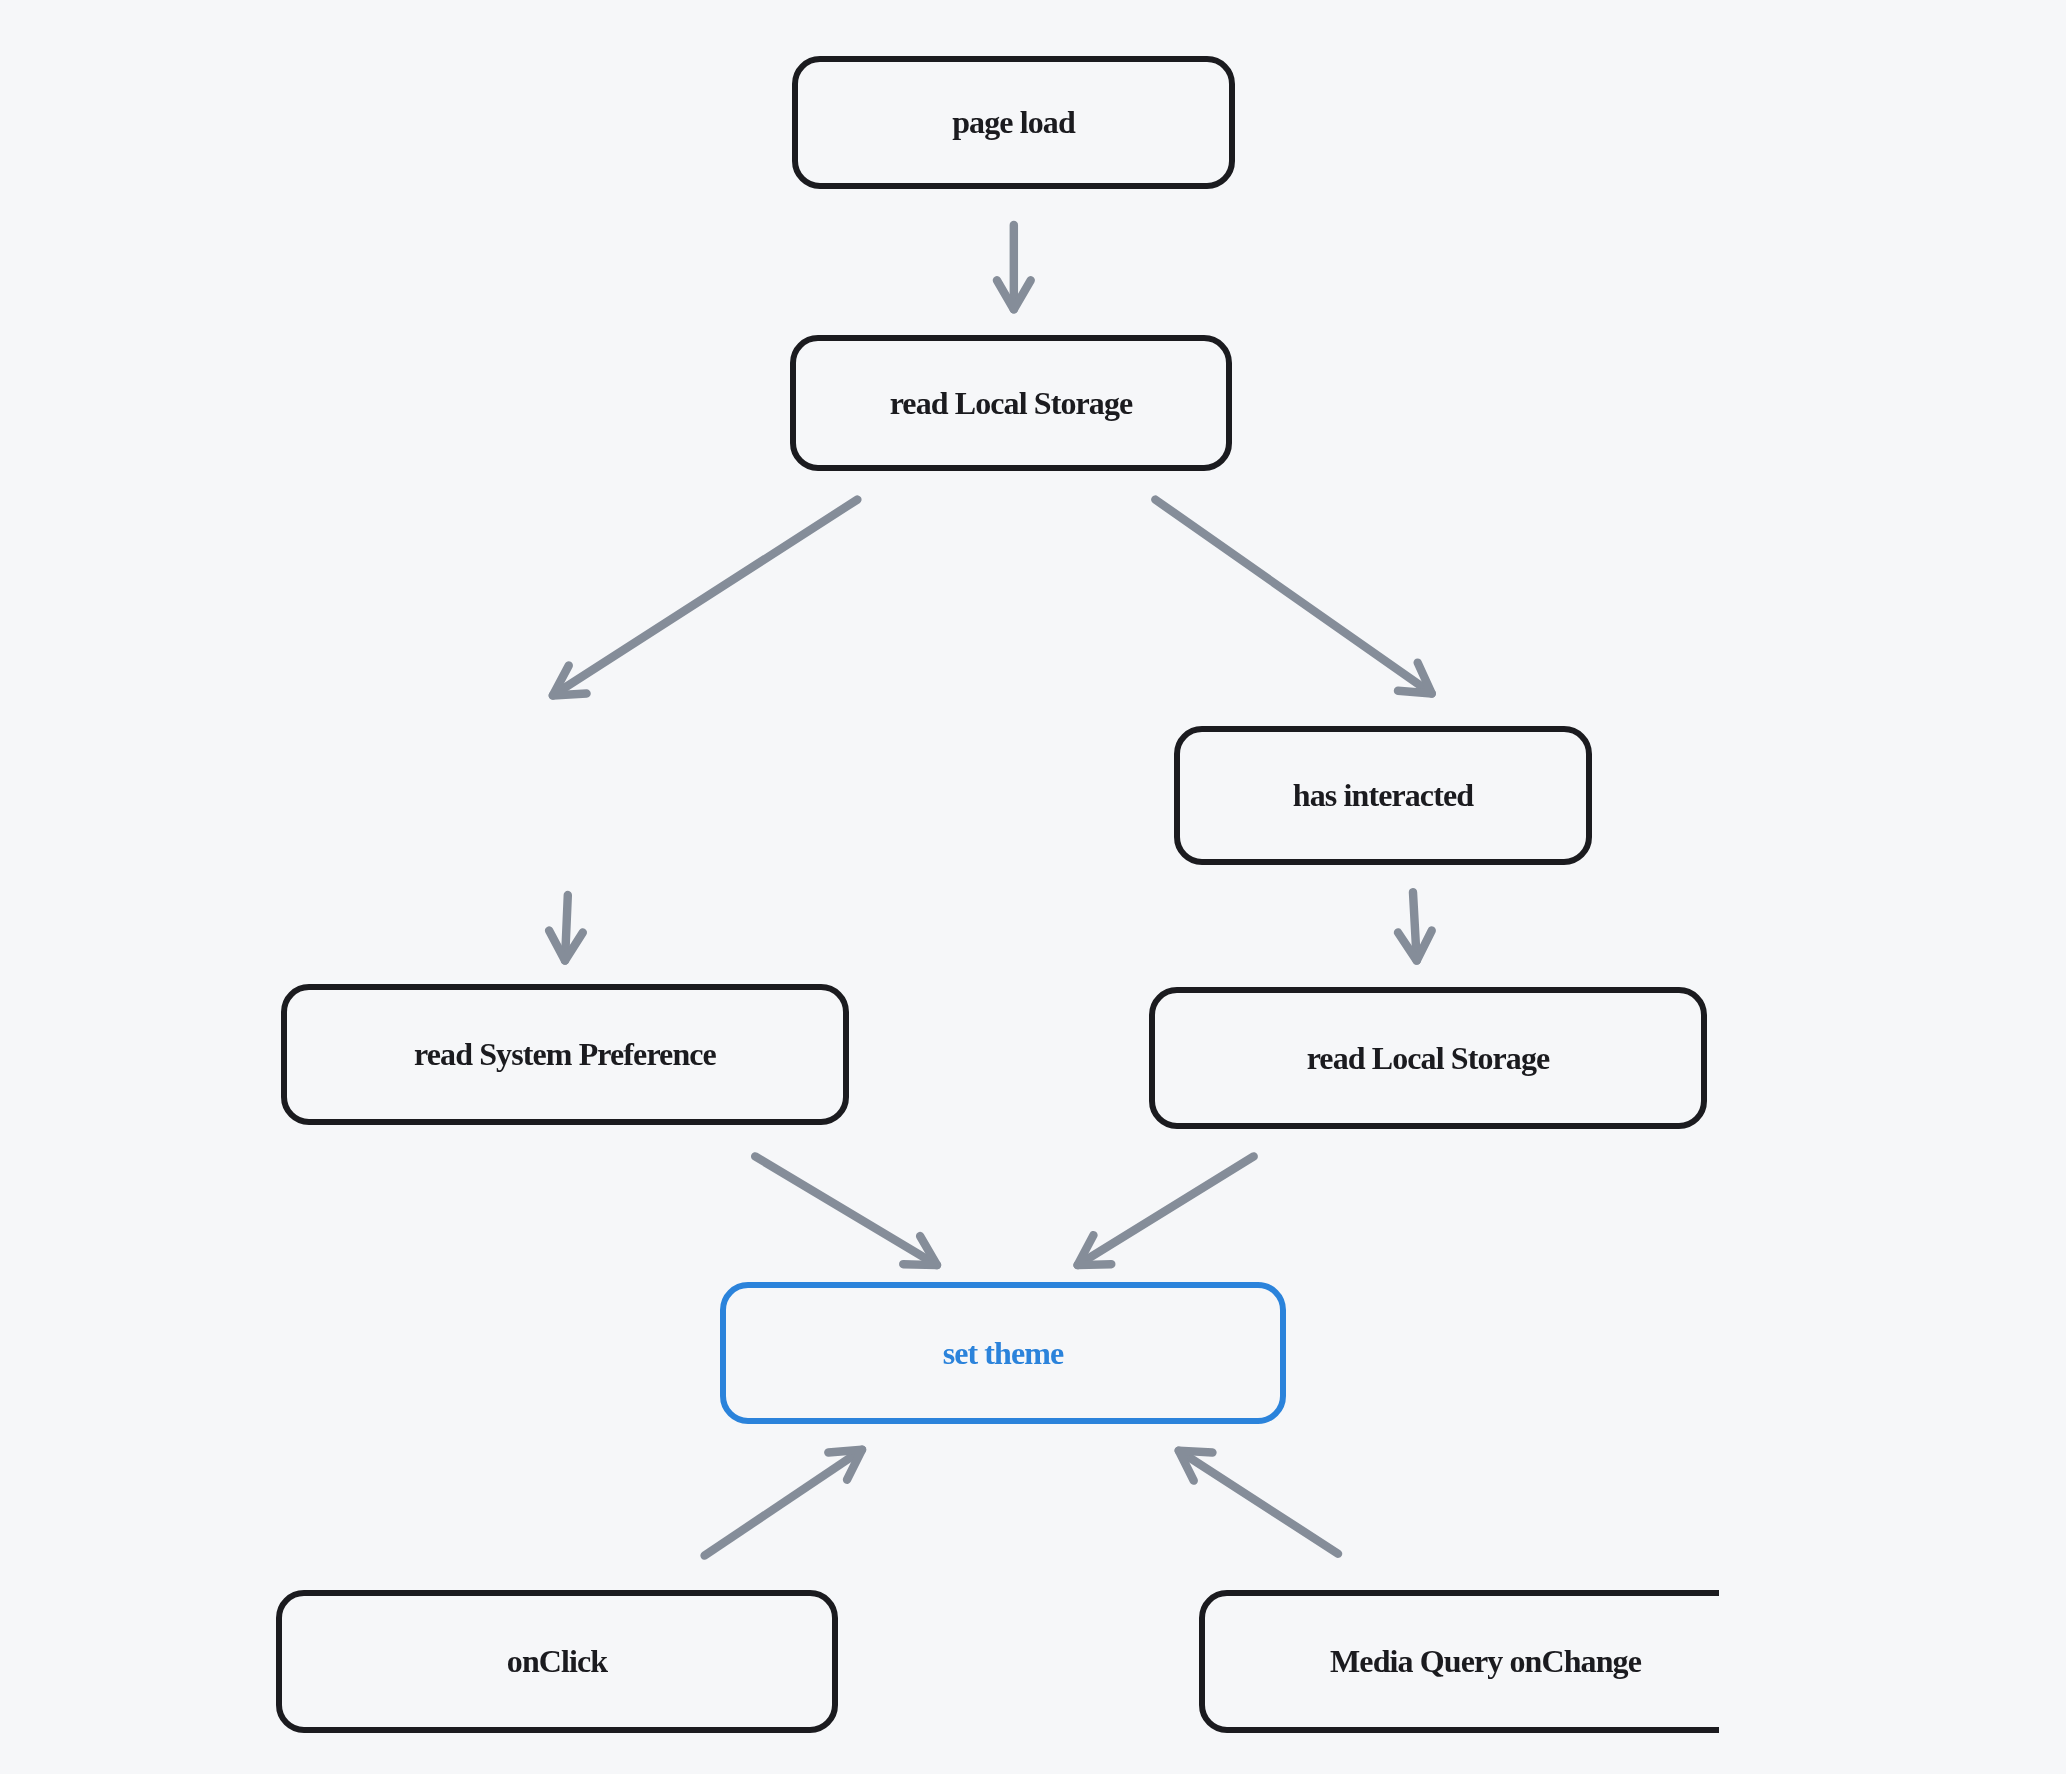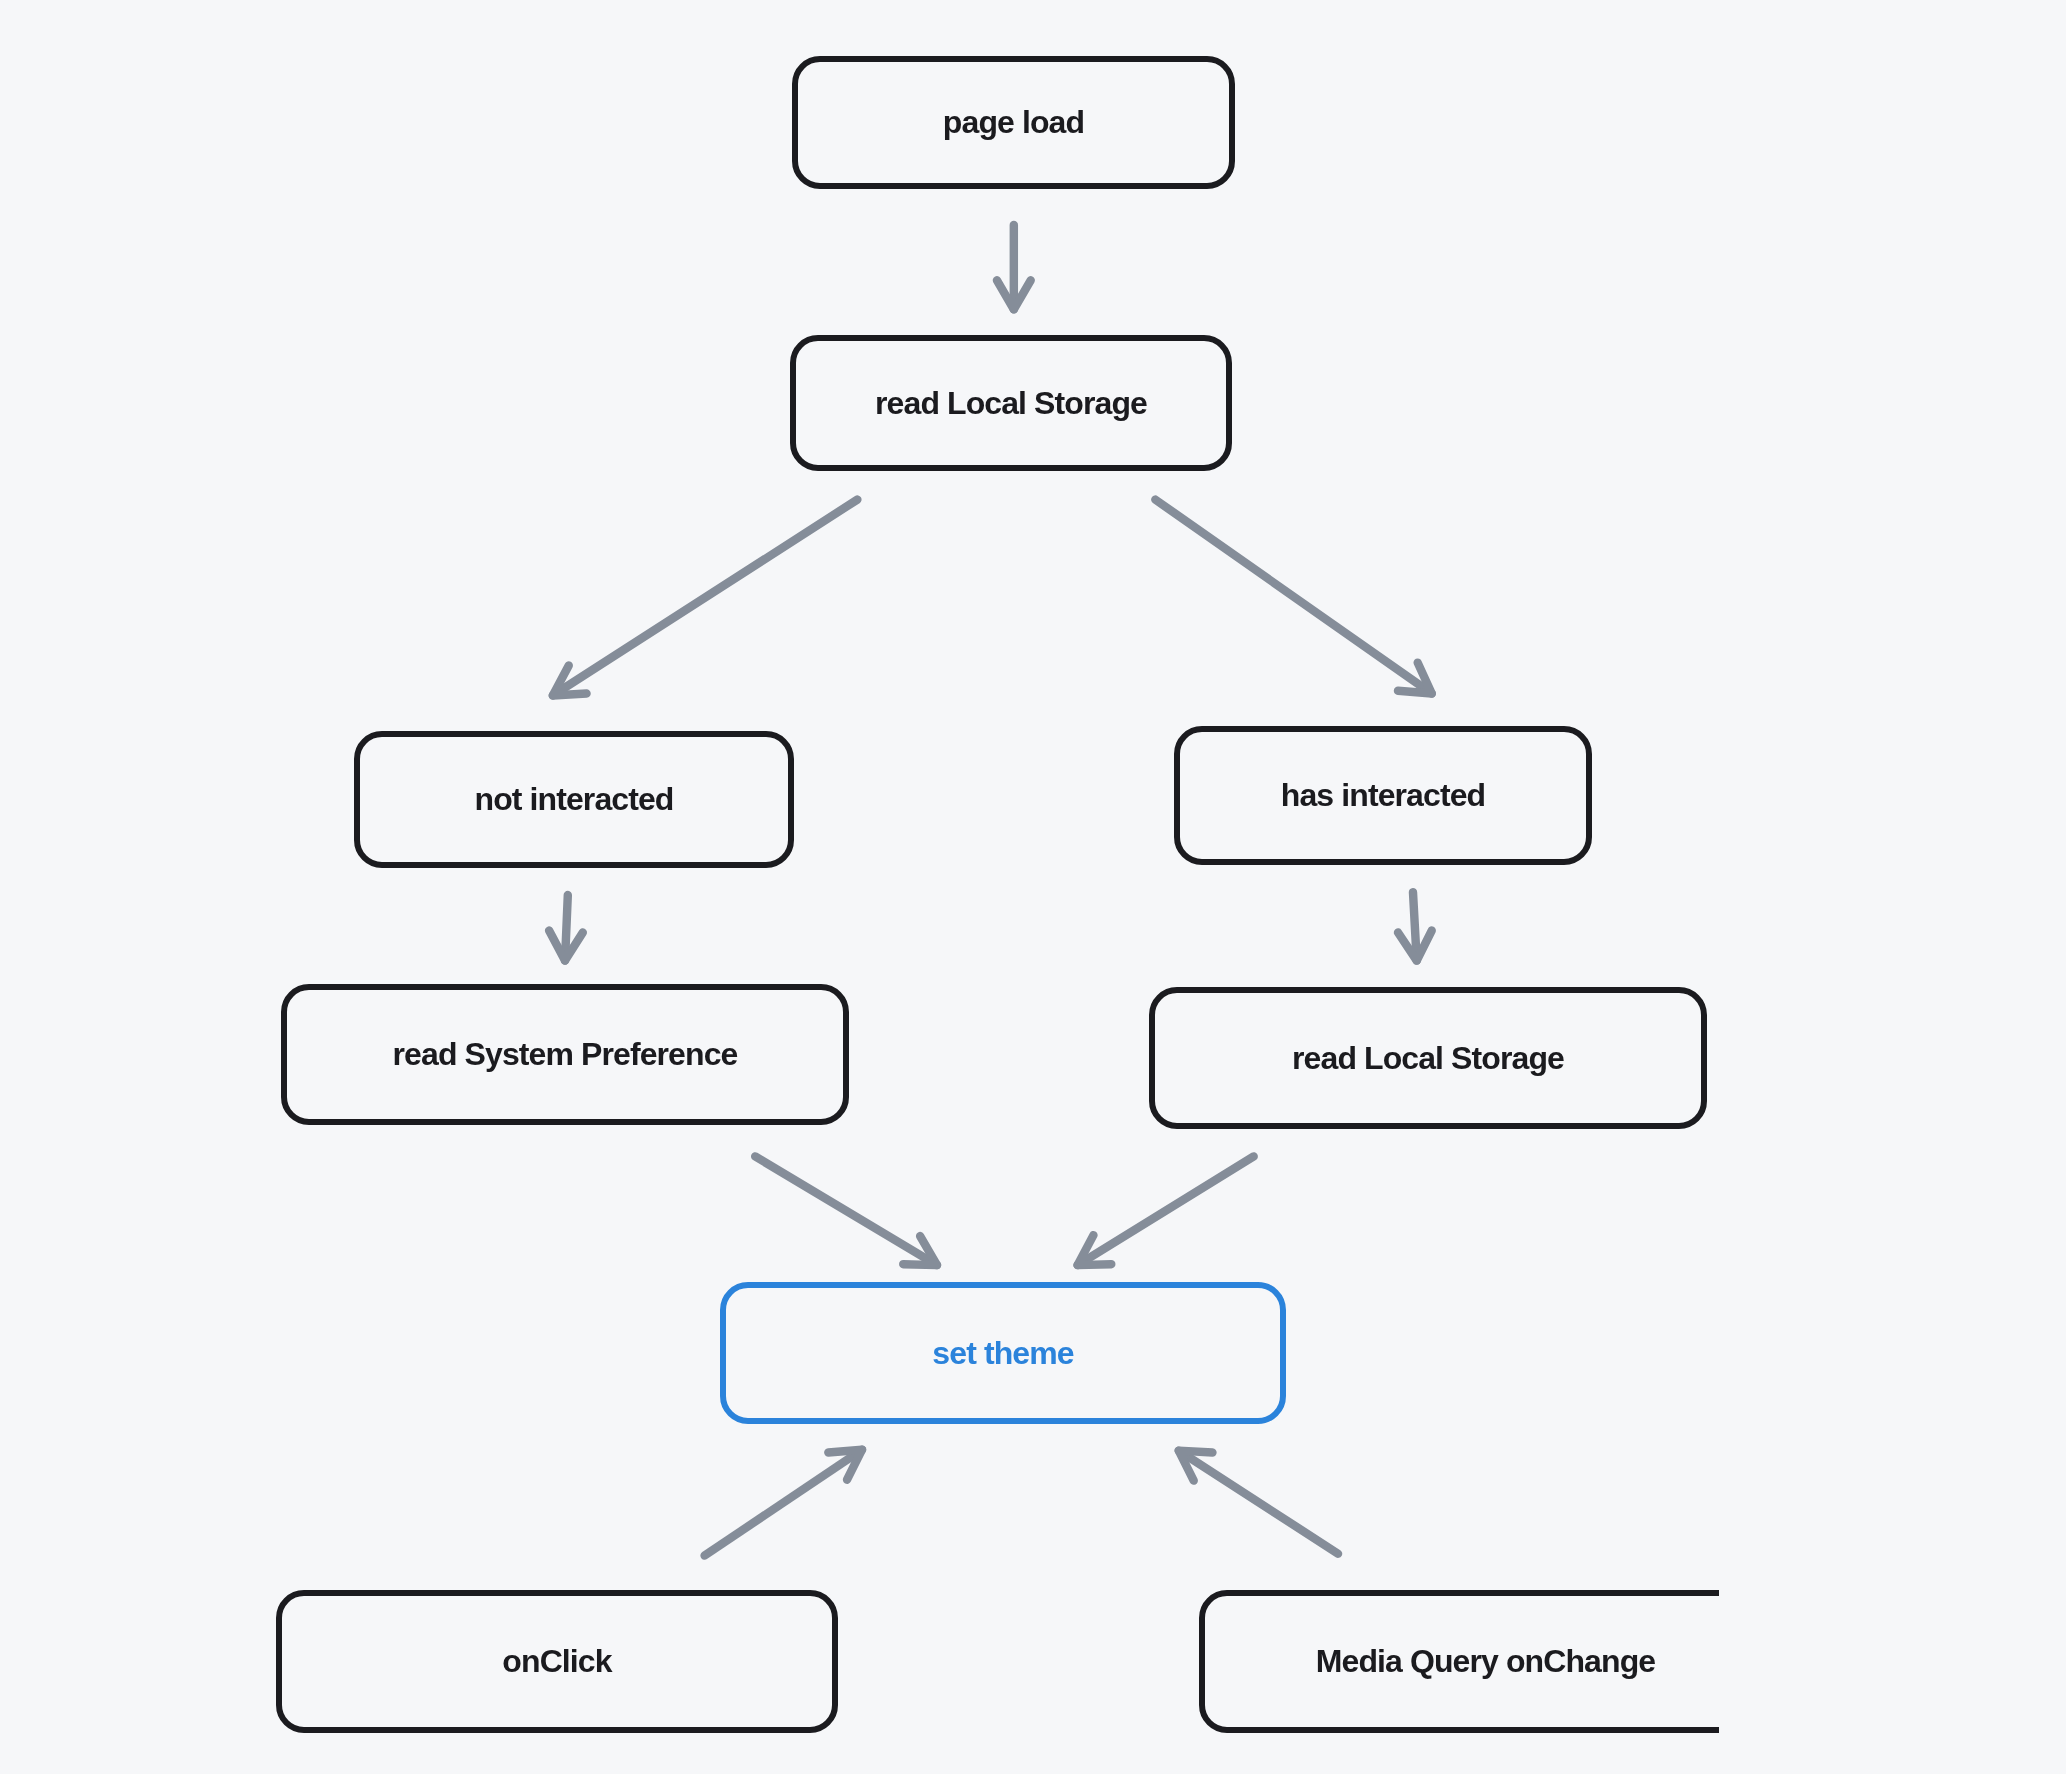--- a/index.html
+++ b/index.html
@@ -9,21 +9,21 @@
     --accent: #2b83db;
     --arrow: #858d99;
   }
   * { margin: 0; padding: 0; box-sizing: border-box; }
   html, body { background: var(--background); }
   .canvas {
     position: relative;
     width: 1719px;
     height: 1775px;
     background: var(--background);
-    font-family: Liberation Sans, sans-serif;
+    font-family: Liberation Serif, serif;
     overflow: hidden;
     border-radius: 13px;
   }
   .edges {
     position: absolute;
     left: 0; top: 0;
     width: 2067px; height: 1775px;
   }
   .arrow line, .arrow polyline {
     fill: none;
@@ -96,23 +96,20 @@
   </svg>
 
   <div class="node" style="left:792px; top:56px; width:443px; height:133px">
     <span class="node-label">page load</span>
   </div>
 
   <div class="node" style="left:790px; top:335px; width:442px; height:136px">
     <span class="node-label">read Local Storage</span>
   </div>
 
-  <div class="node" style="left:354px; top:731px; width:440px; height:137px">
-    <span class="node-label">not interacted</span>
-  </div>
 
   <div class="node" style="left:281px; top:984px; width:568px; height:141px">
     <span class="node-label">read System Preference</span>
   </div>
 
   <div class="node" style="left:1174px; top:726px; width:418px; height:139px">
     <span class="node-label">has interacted</span>
   </div>
 
   <div class="node" style="left:1149px; top:987px; width:558px; height:142px">

